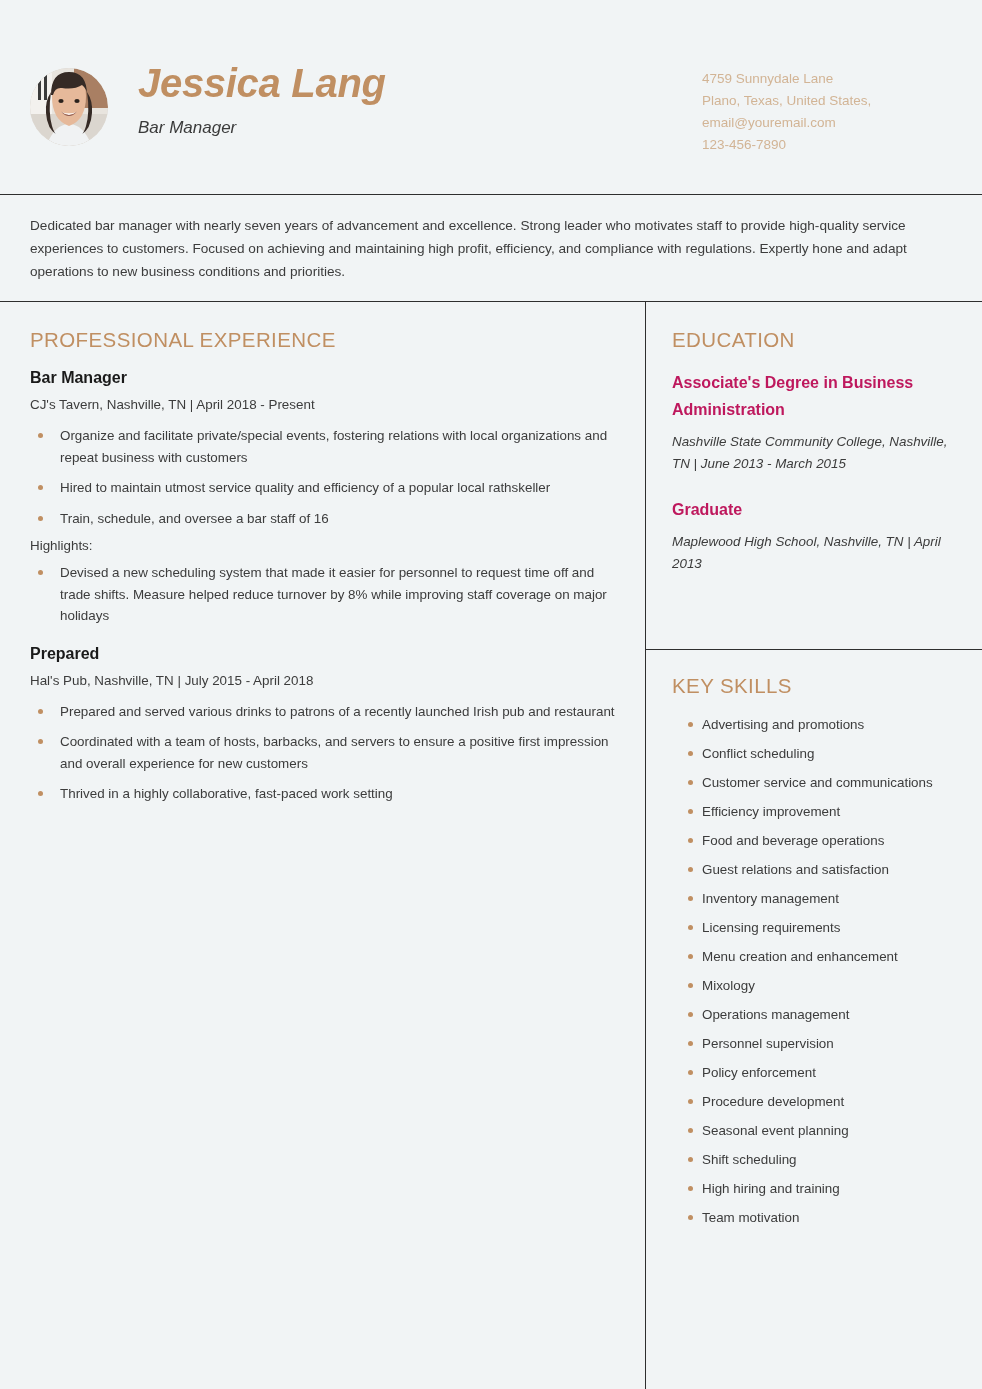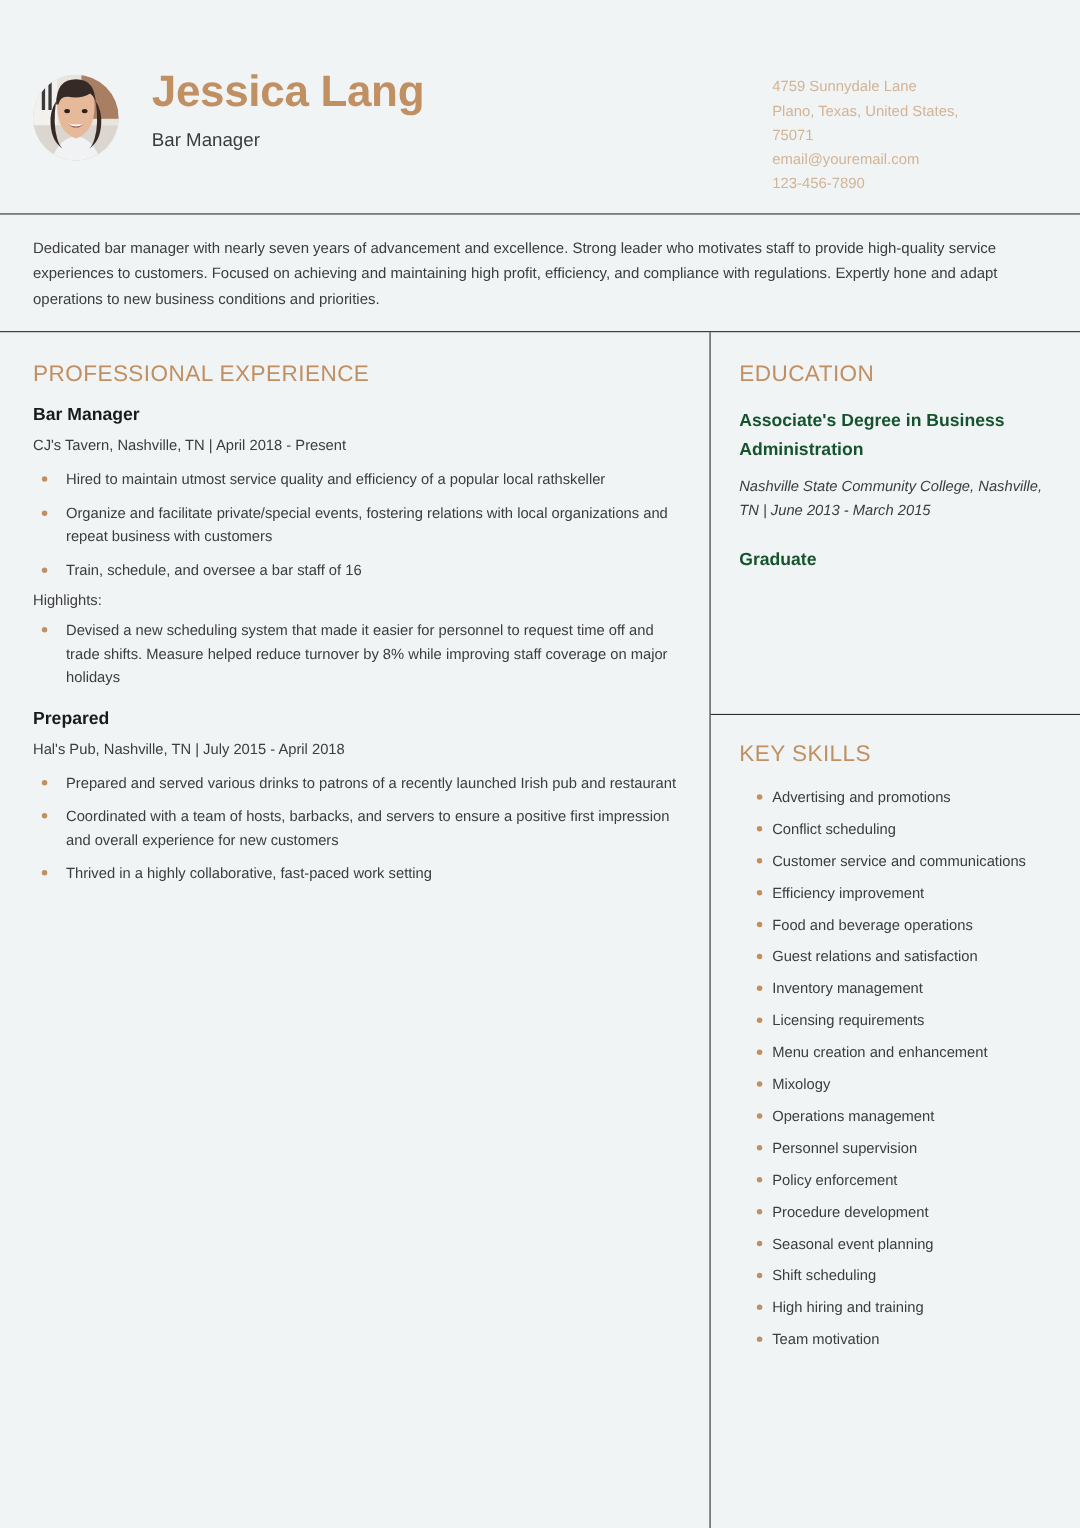--- a/index.html
+++ b/index.html
@@ -41,21 +41,21 @@
     height: 78px;
     border-radius: 50%;
     overflow: hidden;
     flex: 0 0 78px;
     margin-top: 6px;
     background: #d8d3cc;
     position: relative;
   }
   .avatar svg { display: block; width: 100%; height: 100%; }
 
-  .name-block { margin-left: 30px; }
+  .name-block { margin-left: 30px; font-style: italic; }
 
   .name {
     font-size: 40px;
     font-weight: bold;
     color: #c08f62;
     letter-spacing: -0.3px;
     line-height: 1.05;
   }
 
   .job-title {
@@ -161,21 +161,21 @@
     border-bottom: 1.5px solid #2e2e2e;
     min-height: 348px;
   }
 
   .edu-item { margin-bottom: 22px; }
   .edu-item.last { margin-bottom: 0; }
 
   .edu-degree {
     font-size: 16px;
     font-weight: bold;
-    color: #14532d;
+    color: #be185d;
     line-height: 27px;
     margin-bottom: 8px;
   }
   .edu-meta {
     font-size: 13.4px;
     line-height: 21.5px;
     color: #3c3c3c;
     font-style: italic;
   }
 
@@ -238,41 +238,40 @@
         </svg>
       </div>
       <div class="name-block">
         <div class="name">Jessica Lang</div>
         <div class="job-title">Bar Manager</div>
       </div>
     </div>
     <div class="contact">
       <div>4759 Sunnydale Lane</div>
       <div>Plano, Texas, United States,</div>
-      <div>75071</div>
       <div>email@youremail.com</div>
       <div>123-456-7890</div>
     </div>
   </div>
 
   <div class="summary">
     <p>Dedicated bar manager with nearly seven years of advancement and excellence. Strong leader who motivates staff to provide high-quality service experiences to customers. Focused on achieving and maintaining high profit, efficiency, and compliance with regulations. Expertly hone and adapt operations to new business conditions and priorities.</p>
   </div>
 
   <div class="body">
 
     <div class="col-left">
       <div class="section-title">PROFESSIONAL EXPERIENCE</div>
 
       <div class="job-block">
         <div class="job-heading">Bar Manager</div>
         <div class="job-meta">CJ's Tavern, Nashville, TN | April 2018 - Present</div>
         <ul class="bullets">
+          <li>Organize and facilitate private/special events, fostering relations with local organizations and repeat business with customers</li>
           <li>Hired to maintain utmost service quality and efficiency of a popular local rathskeller</li>
-          <li>Organize and facilitate private/special events, fostering relations with local organizations and repeat business with customers</li>
           <li>Train, schedule, and oversee a bar staff of 16</li>
         </ul>
         <div class="sub-label">Highlights:</div>
         <ul class="bullets">
           <li>Devised a new scheduling system that made it easier for personnel to request time off and trade shifts. Measure helped reduce turnover by 8% while improving staff coverage on major holidays</li>
         </ul>
       </div>
 
       <div class="job-block last">
         <div class="job-heading">Prepared</div>
@@ -290,20 +289,21 @@
       <div class="edu-section">
         <div class="section-title">EDUCATION</div>
 
         <div class="edu-item">
           <div class="edu-degree">Associate's Degree in Business Administration</div>
           <div class="edu-meta">Nashville State Community College, Nashville, TN | June 2013 - March 2015</div>
         </div>
 
         <div class="edu-item last">
           <div class="edu-degree">Graduate</div>
+          <div class="edu-meta">Maplewood High School, Nashville, TN | April 2013</div>
         </div>
       </div>
 
       <div class="skills-section">
         <div class="section-title">KEY SKILLS</div>
         <ul class="skills">
           <li>Advertising and promotions</li>
           <li>Conflict scheduling</li>
           <li>Customer service and communications</li>
           <li>Efficiency improvement</li>

